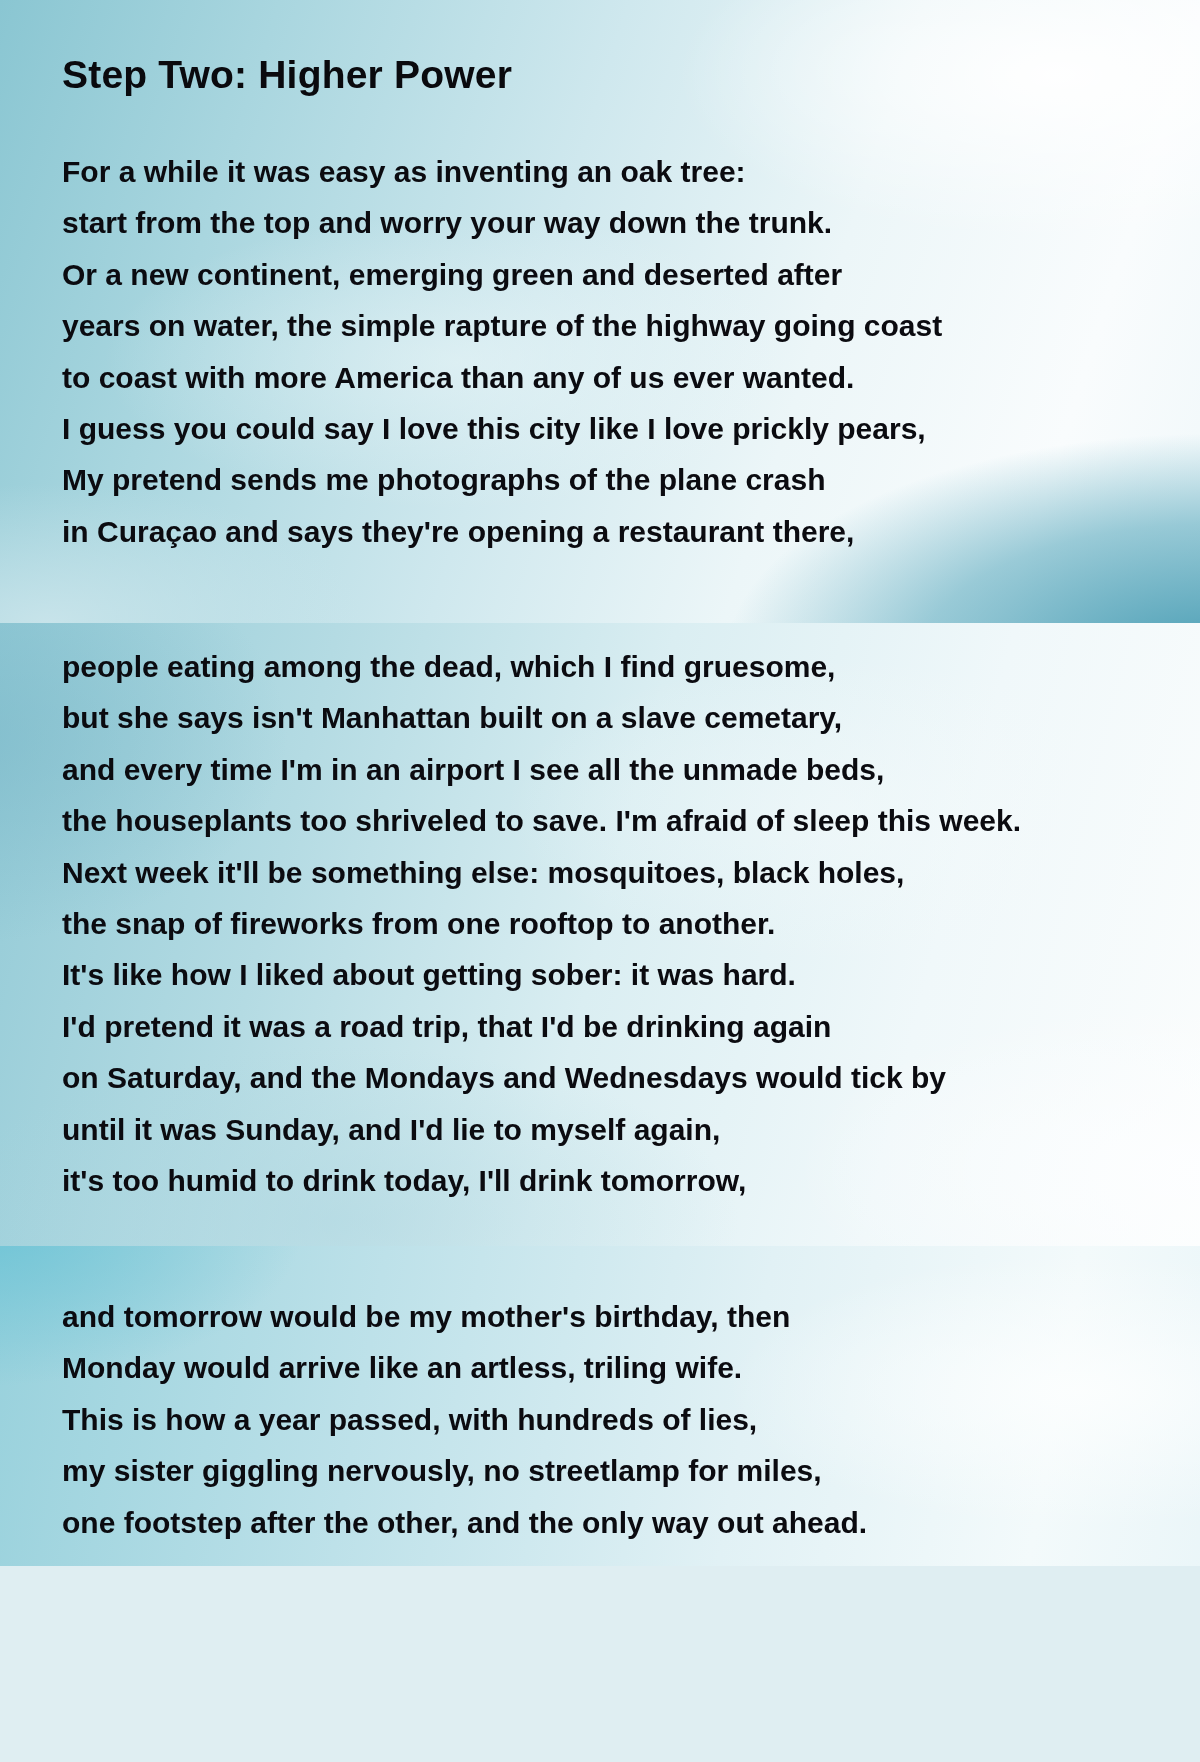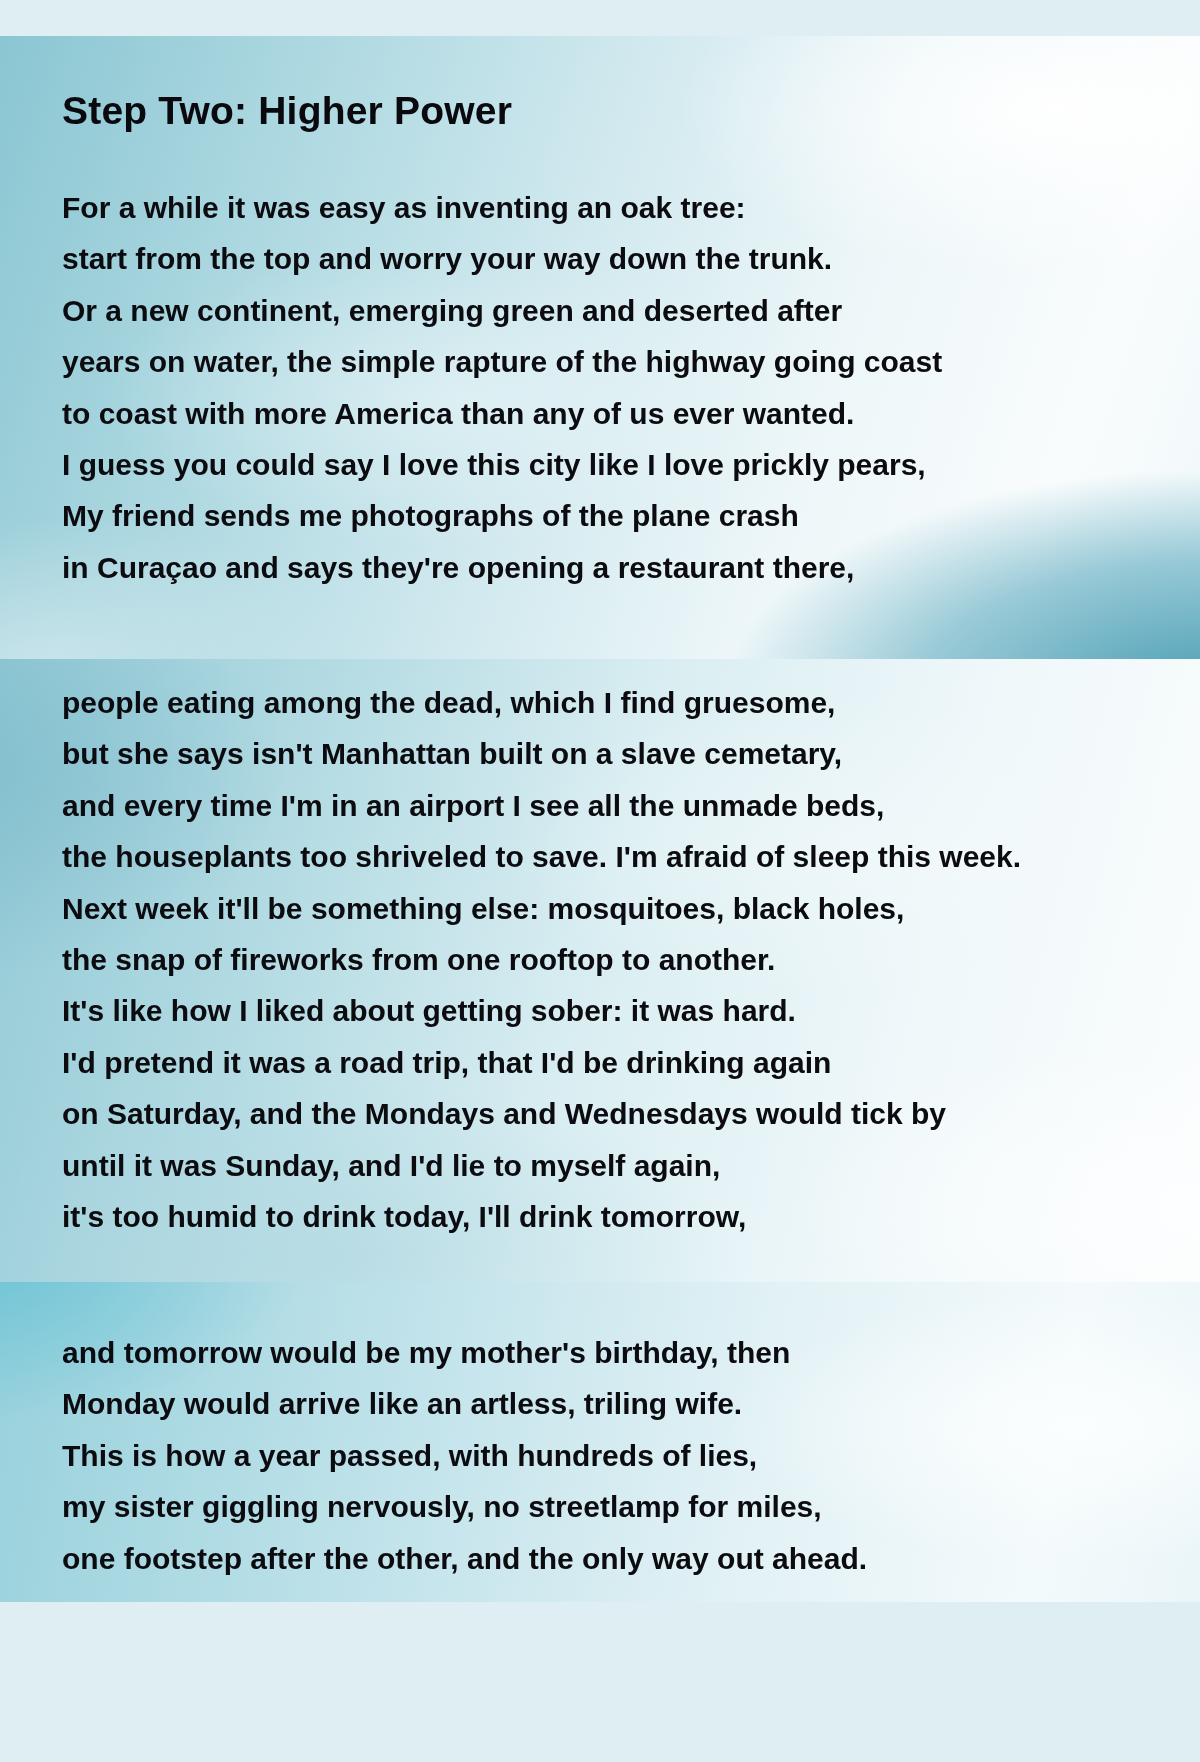--- a/index.html
+++ b/index.html
@@ -6,21 +6,20 @@
     margin: 0;
     padding: 0;
     background: #dfeef2;
   }
   .page {
     position: relative;
     width: 1200px;
     height: 1566px;
     overflow: hidden;
     font-family: "Liberation Sans", "DejaVu Sans", sans-serif;
-    margin-top: 36px;
   }
   
   .bg-band {
     position: absolute;
     left: 0;
     width: 1200px;
   }
   .bg-band-1 {
     top: 0;
     height: 623px;
@@ -107,21 +106,21 @@
 
     <h1 class="poem-title">Step Two: Higher Power</h1>
 
     <div class="stanza stanza-1">
       <div class="line">For a while it was easy as inventing an oak tree:</div>
       <div class="line">start from the top and worry your way down the trunk.</div>
       <div class="line">Or a new continent, emerging green and deserted after</div>
       <div class="line">years on water, the simple rapture of the highway going coast</div>
       <div class="line">to coast with more America than any of us ever wanted.</div>
       <div class="line">I guess you could say I love this city like I love prickly pears,</div>
-      <div class="line">My friend sends me photographs of the plane crash</div>
+      <div class="line">My pretend sends me photographs of the plane crash</div>
       <div class="line">in Curaçao and says they're opening a restaurant there,</div>
     </div>
 
     <div class="stanza stanza-2">
       <div class="line">people eating among the dead, which I find gruesome,</div>
       <div class="line">but she says isn't Manhattan built on a slave cemetary,</div>
       <div class="line">and every time I'm in an airport I see all the unmade beds,</div>
       <div class="line">the houseplants too shriveled to save. I'm afraid of sleep this week.</div>
       <div class="line">Next week it'll be something else: mosquitoes, black holes,</div>
       <div class="line">the snap of fireworks from one rooftop to another.</div>

